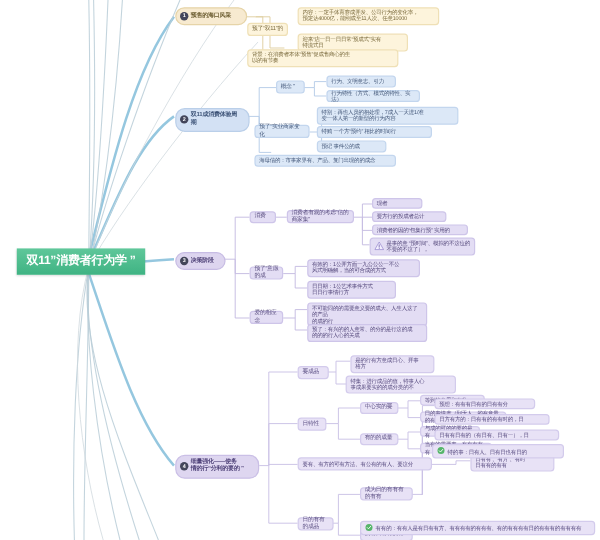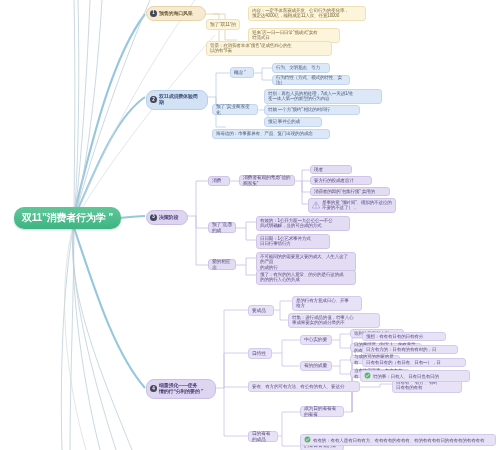--- a/index.html
+++ b/index.html
@@ -12,21 +12,21 @@
   svg.links{position:absolute;left:0;top:0;width:500px;height:450px;pointer-events:none;}
 
   .node{position:absolute;box-sizing:border-box;border-radius:3px;
         padding:1px 3px;line-height:1.18;letter-spacing:-0.2px;
         display:flex;align-items:center;}
   .node .txt{display:block;width:100%;}
 
   
   .root{
     background:linear-gradient(180deg,#5fc79a 0%,#3fb383 100%);
-    color:#ffffff;font-size:10px;font-weight:bold;border-radius:10px;
+    color:#ffffff;font-size:10px;font-weight:bold;border-radius:0;
     padding:5px 8px;white-space:nowrap;box-shadow:0 1px 2px rgba(0,0,0,.18);
   }
 
   
   .branch-head{
     font-size:5px;font-weight:bold;border-radius:8px;padding:3px 5px 3px 3px;
     display:flex;align-items:center;gap:2px;
   }
   .bh-num{
     flex:0 0 auto;width:7px;height:7px;border-radius:50%;

